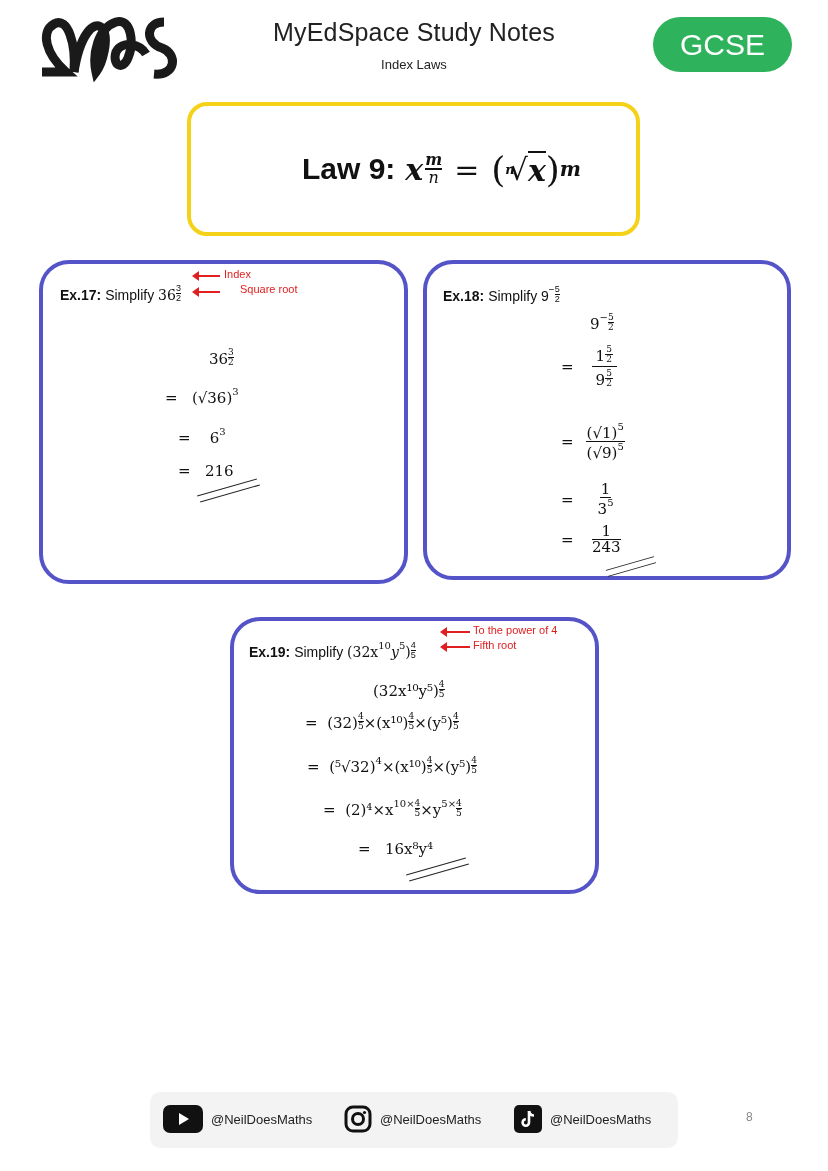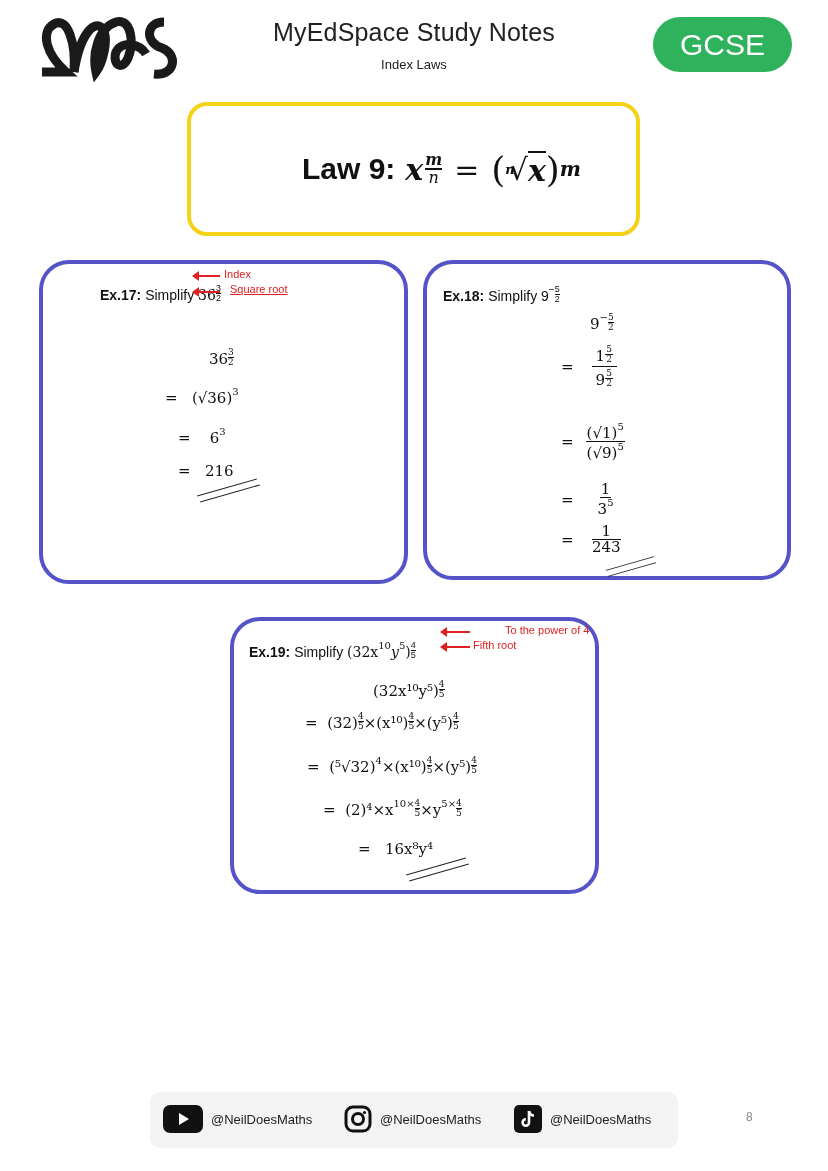--- a/index.html
+++ b/index.html
@@ -61,31 +61,31 @@
   <span class="serif" style="margin:0 12px;font-weight:normal;">=</span>
   <span class="serif" style="font-weight:normal;font-size:36px;">(</span>
   <span class="serif" style="font-size:13px;font-style:italic;vertical-align:12px;margin-right:-6px;">n</span>
   <span class="serif" style="font-weight:normal;">√</span>
   <span class="serif" style="font-style:italic;border-top:2px solid #111;">x</span>
   <span class="serif" style="font-weight:normal;font-size:36px;">)</span>
   <span class="serif" style="font-style:italic;font-size:20px;vertical-align:22px;">m</span>
 </div>
 
 <div id="box17" class="box"></div>
-<div class="abs ex-title" style="left:60px;top:284px;margin-left:40px;">
+<div class="abs ex-title" style="left:60px;top:284px;">
   <b>Ex.17:</b> <span>Simplify</span>
   <span class="serif" style="font-size:14px;">36</span><span class="sfrac">
       <span class="n">3</span>
       <span>2</span>
     </span>
 </div>
 <div class="arrow" style="left:198px;top:275px;width:22px;"></div>
 <div class="abs red" style="left:224px;top:268px;">Index</div>
 <div class="arrow" style="left:198px;top:291px;width:22px;"></div>
-<div class="abs red" style="left:230px;top:283px;text-decoration:underline;">Square root</div>
+<div class="abs red" style="left:240px;top:283px;">Square root</div>
 
 <div class="abs m" style="left:209px;top:348px;">
   <span>36</span><span class="sfrac">
       <span class="n">3</span>
       <span>2</span>
     </span>
 </div>
 <div class="abs m" style="left:165px;top:386px;">
   <span>=</span>&nbsp;&nbsp;&nbsp;<span>(√36)</span><span class="sup">3</span>
 </div>
@@ -151,21 +151,21 @@
 
 <div id="box19" class="box"></div>
 <div class="abs ex-title" style="left:249px;top:640px;white-space:nowrap;">
   <b>Ex.19:</b> <span>Simplify</span>
   <span class="serif" style="font-size:14px;"><span>(32x</span><span class="sup">10</span><span style="font-style:italic;">y</span><span class="sup">5</span><span>)</span></span><span class="sfrac">
       <span class="n">4</span>
       <span>5</span>
     </span>
 </div>
 <div class="arrow" style="left:446px;top:631px;width:24px;"></div>
-<div class="abs red" style="left:473px;top:624px;margin-left:32px;">To the power of 4</div>
+<div class="abs red" style="left:473px;top:624px;">To the power of 4</div>
 <div class="arrow" style="left:446px;top:646px;width:24px;"></div>
 <div class="abs red" style="left:473px;top:639px;">Fifth root</div>
 
 <div class="abs m" style="left:373px;top:680px;">
   <span>(32x¹⁰y⁵)</span><span class="sfrac">
       <span class="n">4</span>
       <span>5</span>
     </span>
 </div>
 <div class="abs m" style="left:305px;top:712px;">

